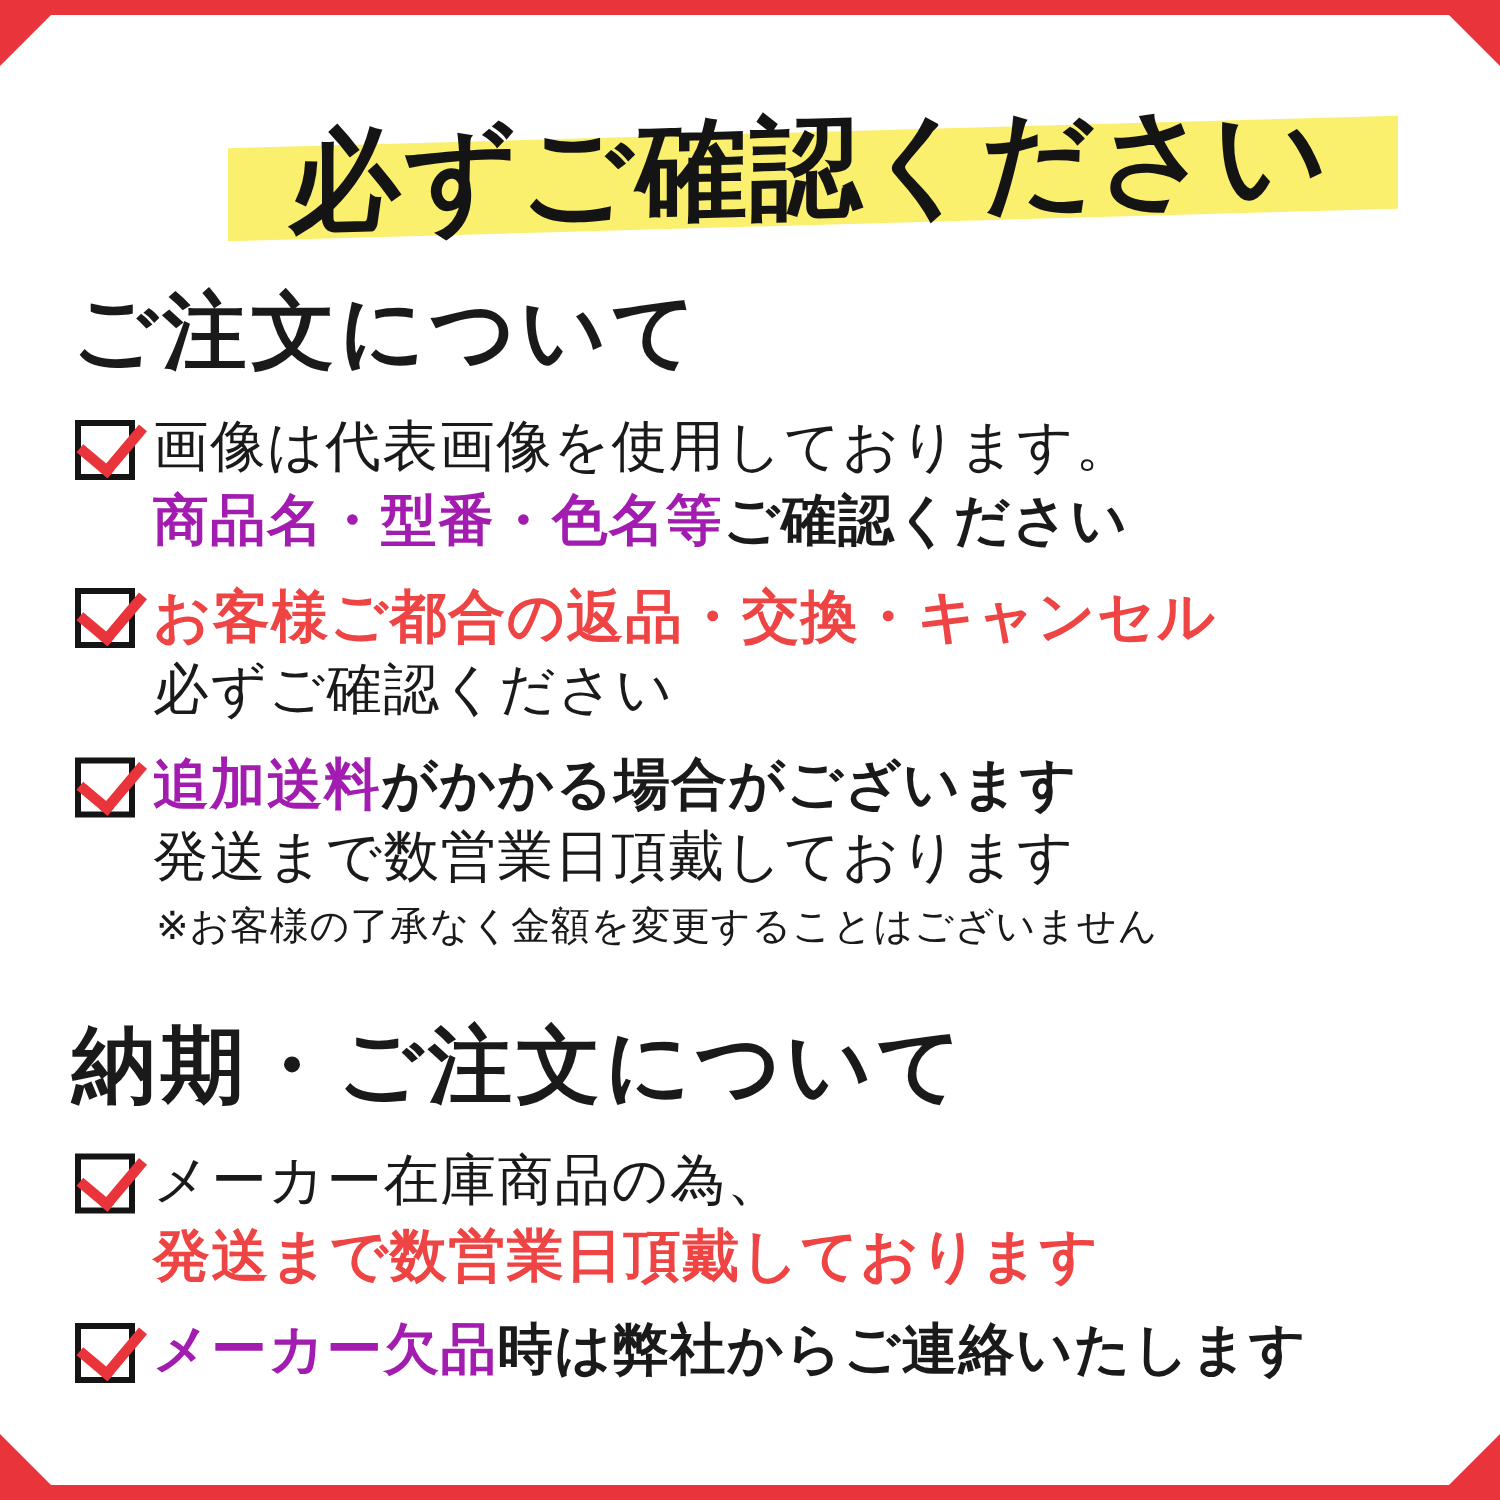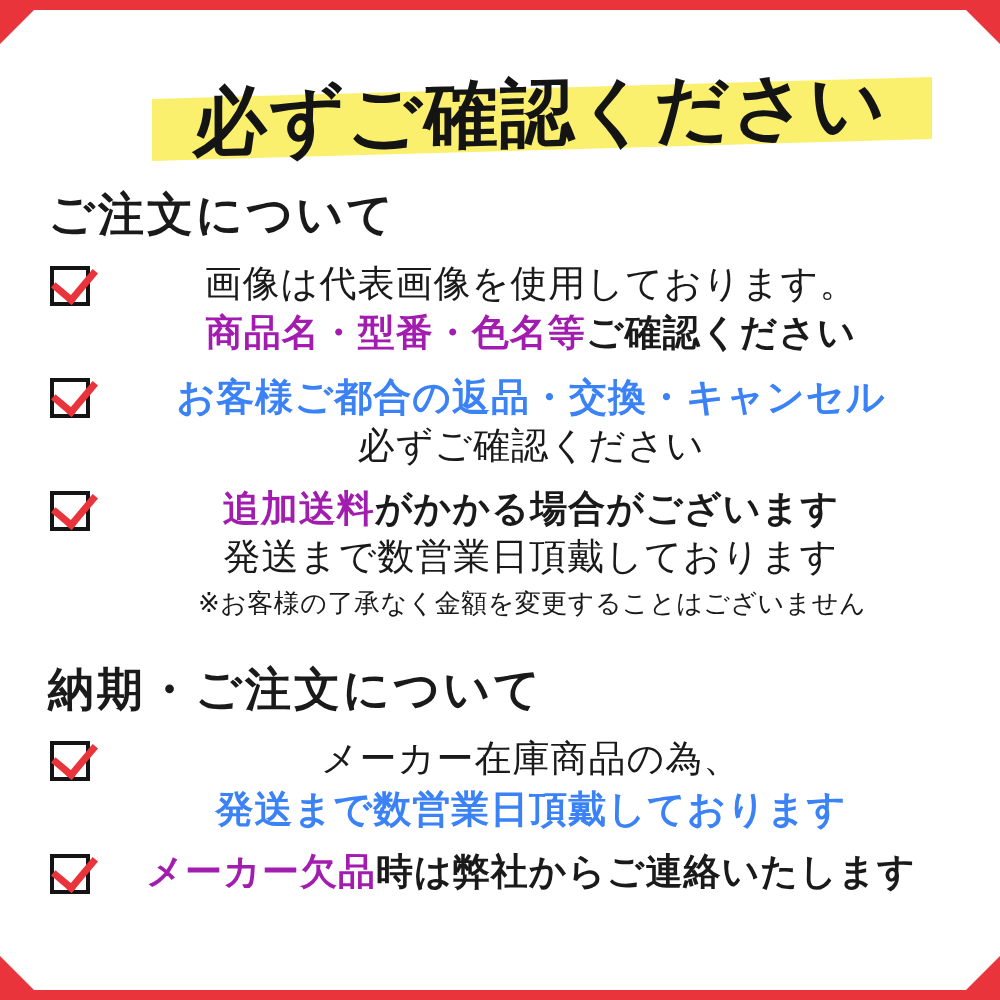--- a/index.html
+++ b/index.html
@@ -85,21 +85,21 @@
     font-size: 74px;
     line-height: 112px;
     font-weight: bold;
     color: #141414;
     letter-spacing: 2px;
     transform: skewY(-1.6deg);
     white-space: nowrap;
   }
 
   .section-heading {
-    font-size: 46px;
+    font-size: 56px;
     font-weight: bold;
     color: #1a1a1a;
     letter-spacing: 3px;
     margin: 16px 0 6px 8px;
   }
   .section-heading.second {
     margin-top: 26px;
   }
 
   .item {
@@ -123,31 +123,30 @@
     left: 7px;
     top: -10px;
     width: 20px;
     height: 34px;
     border-right: 7px solid #e8343a;
     border-bottom: 7px solid #e8343a;
     transform: rotate(40deg);
   }
   .item-lines {
     flex: 1 1 auto;
-    text-align: center;
   }
   .line {
     font-size: 37px;
     line-height: 1.32;
     color: #1a1a1a;
     letter-spacing: 1px;
     white-space: nowrap;
   }
   .line.bigred {
-    color: #3b82f6;
+    color: #ef4444;
     font-weight: bold;
     font-size: 38px;
   }
   .line .red {
     color: #a21caf;
     font-weight: bold;
   }
   .line .black {
     color: #1a1a1a;
     font-weight: bold;

